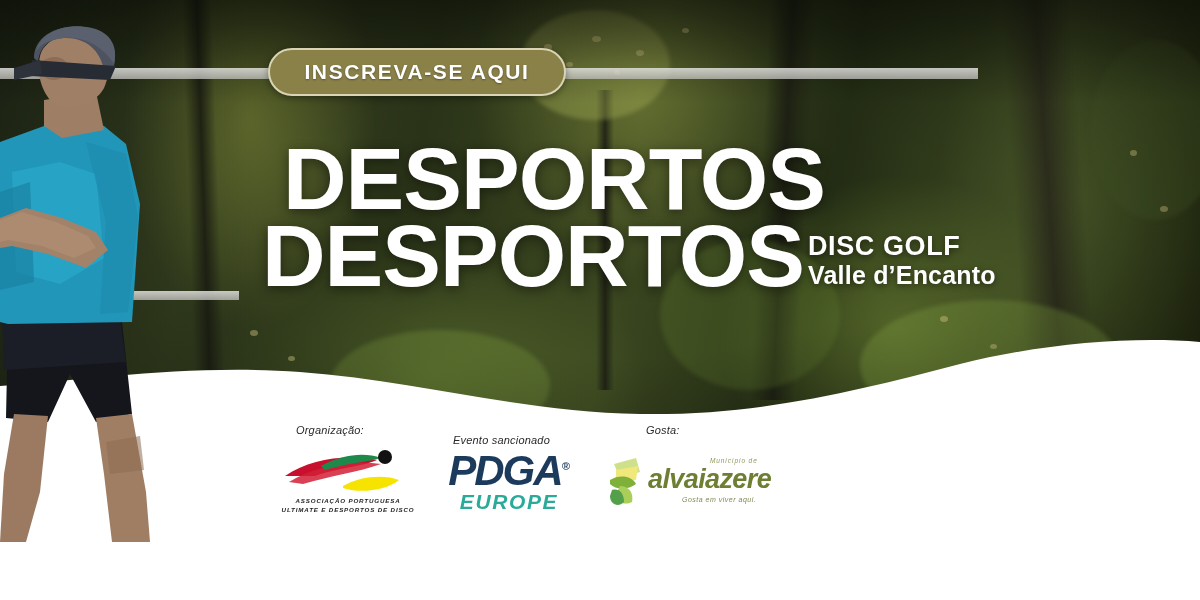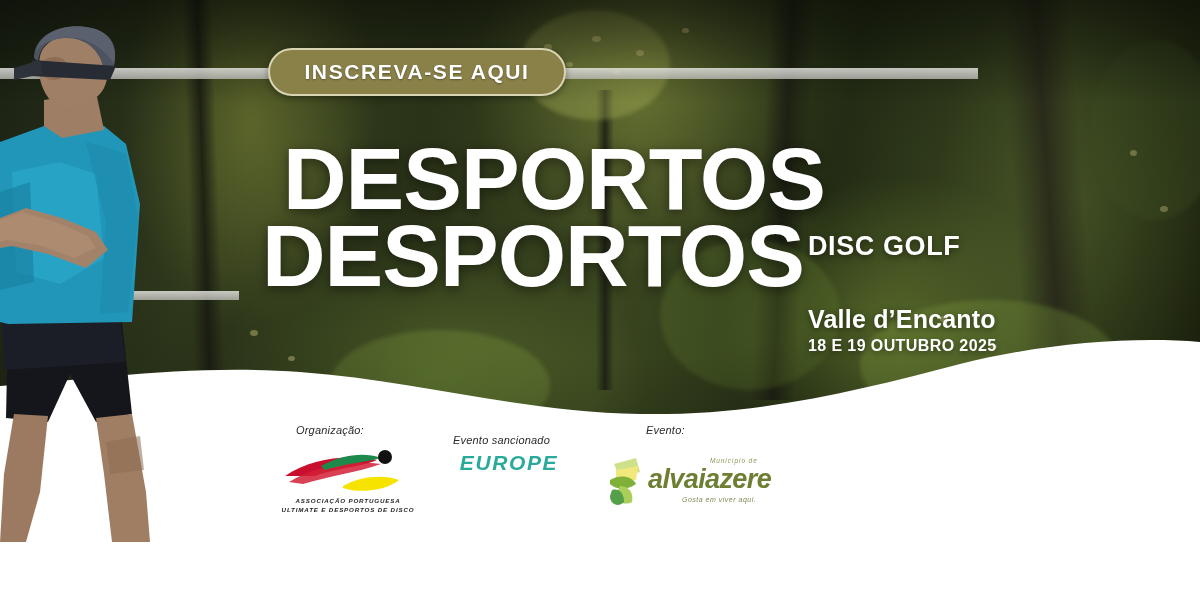--- a/index.html
+++ b/index.html
@@ -63,21 +63,21 @@
     color:#fff; font-weight:bold; font-size:88px; line-height:.88;
     letter-spacing:-1px; white-space:nowrap;
     text-shadow:0 3px 12px rgba(0,0,0,.45);
   }
   .title-1 { padding-left:283px; }
   .title-2 { padding-left:262px; }
 
   
   .meta { position:absolute; left:808px; top:232px; color:#fff; text-shadow:0 2px 6px rgba(0,0,0,.5); }
   .meta-1 { font-size:27px; font-weight:bold; letter-spacing:.6px; line-height:1.08; }
-  .meta-2 { font-size:25px; font-weight:bold; letter-spacing:.2px; line-height:1.18;margin-top:44px; }
+  .meta-2 { font-size:25px; font-weight:bold; letter-spacing:.2px; line-height:1.18; }
   .meta-3 { font-size:16px; font-weight:bold; letter-spacing:.4px; margin-top:2px; }
 
   
   .wave { position:absolute; left:0; top:320px; width:1200px; height:160px; }
   .wave svg { display:block; width:1200px; height:160px; }
 
   
   .player { position:absolute; left:0; top:22px; width:185px; height:520px; }
 
   
@@ -147,21 +147,20 @@
   </div>
 
   <div class="title-wrap">
     <div class="title-line title-1">DESPORTOS</div>
     <div class="title-line title-2">DESPORTOS</div>
   </div>
 
   <div class="meta">
     <div class="meta-1">DISC GOLF</div>
     <div class="meta-2">Valle d’Encanto</div>
-    <div class="meta-3">18 E 19 OUTUBRO 2025</div>
   </div>
 
   <div class="wave">
     <svg viewBox="0 0 1200 160" preserveAspectRatio="none">
       <path d="M0,66 C90,60 190,44 300,52 C420,61 520,92 640,94 C760,96 860,70 960,44 C1040,24 1130,16 1200,22 L1200,160 L0,160 Z" fill="#ffffff"></path>
     </svg>
   </div>
 
   <svg class="player" viewBox="0 0 185 520">
 
@@ -192,36 +191,37 @@
 
   <div class="sponsors">
 
     <div class="sp-group g-org">
       <div class="sp-label">Organização:</div>
     </div>
     <div class="sp-group g-sanc">
       <div class="sp-label">Evento sancionado</div>
     </div>
     <div class="sp-group g-apoio">
-      <div class="sp-label">Evento:</div>
+      <div class="sp-label">Gosta:</div>
     </div>
 
     <svg class="logo-apud" viewBox="0 0 132 58">
       <path d="M4,30 C30,12 66,8 96,14 C84,20 56,22 34,30 Z" fill="#c8102e"></path>
       <path d="M8,36 C34,20 70,14 100,18 C78,26 48,30 22,38 Z" fill="#d21f36" opacity=".85"></path>
       <path d="M40,20 C62,8 84,6 100,12 C86,16 62,18 44,24 Z" fill="#1d8a4c"></path>
       <ellipse cx="104" cy="11" rx="7" ry="7" fill="#111"></ellipse>
       <path d="M62,40 C78,30 104,28 118,34 C106,44 80,48 62,42 Z" fill="#f6e400"></path>
     </svg>
     <div class="apud-txt">
       <div>ASSOCIAÇÃO PORTUGUESA</div>
       <div>ULTIMATE E DESPORTOS DE DISCO</div>
     </div>
 
     <div class="logo-pdga">
+      <div class="pdga-word"><span>PDGA</span><sup>®</sup></div>
       <div class="pdga-sub">EUROPE</div>
     </div>
 
     <div class="logo-alva">
       <svg viewBox="0 0 40 58" style="position:absolute;left:0;top:0;width:40px;height:58px;">
         <path d="M8,8 L30,2 L34,16 L14,22 Z" fill="#cfe08a"></path>
         <path d="M10,14 L32,10 L30,24 L10,26 Z" fill="#f0e87a"></path>
         <path d="M4,24 C14,18 26,20 30,28 C22,34 10,34 4,28 Z" fill="#7fb03a"></path>
         <path d="M14,30 C22,30 28,36 26,46 C18,50 10,46 10,38 Z" fill="#a9cf5a"></path>
         <path d="M6,34 C12,32 18,36 18,46 C12,52 4,48 4,40 Z" fill="#54a04a"></path>

